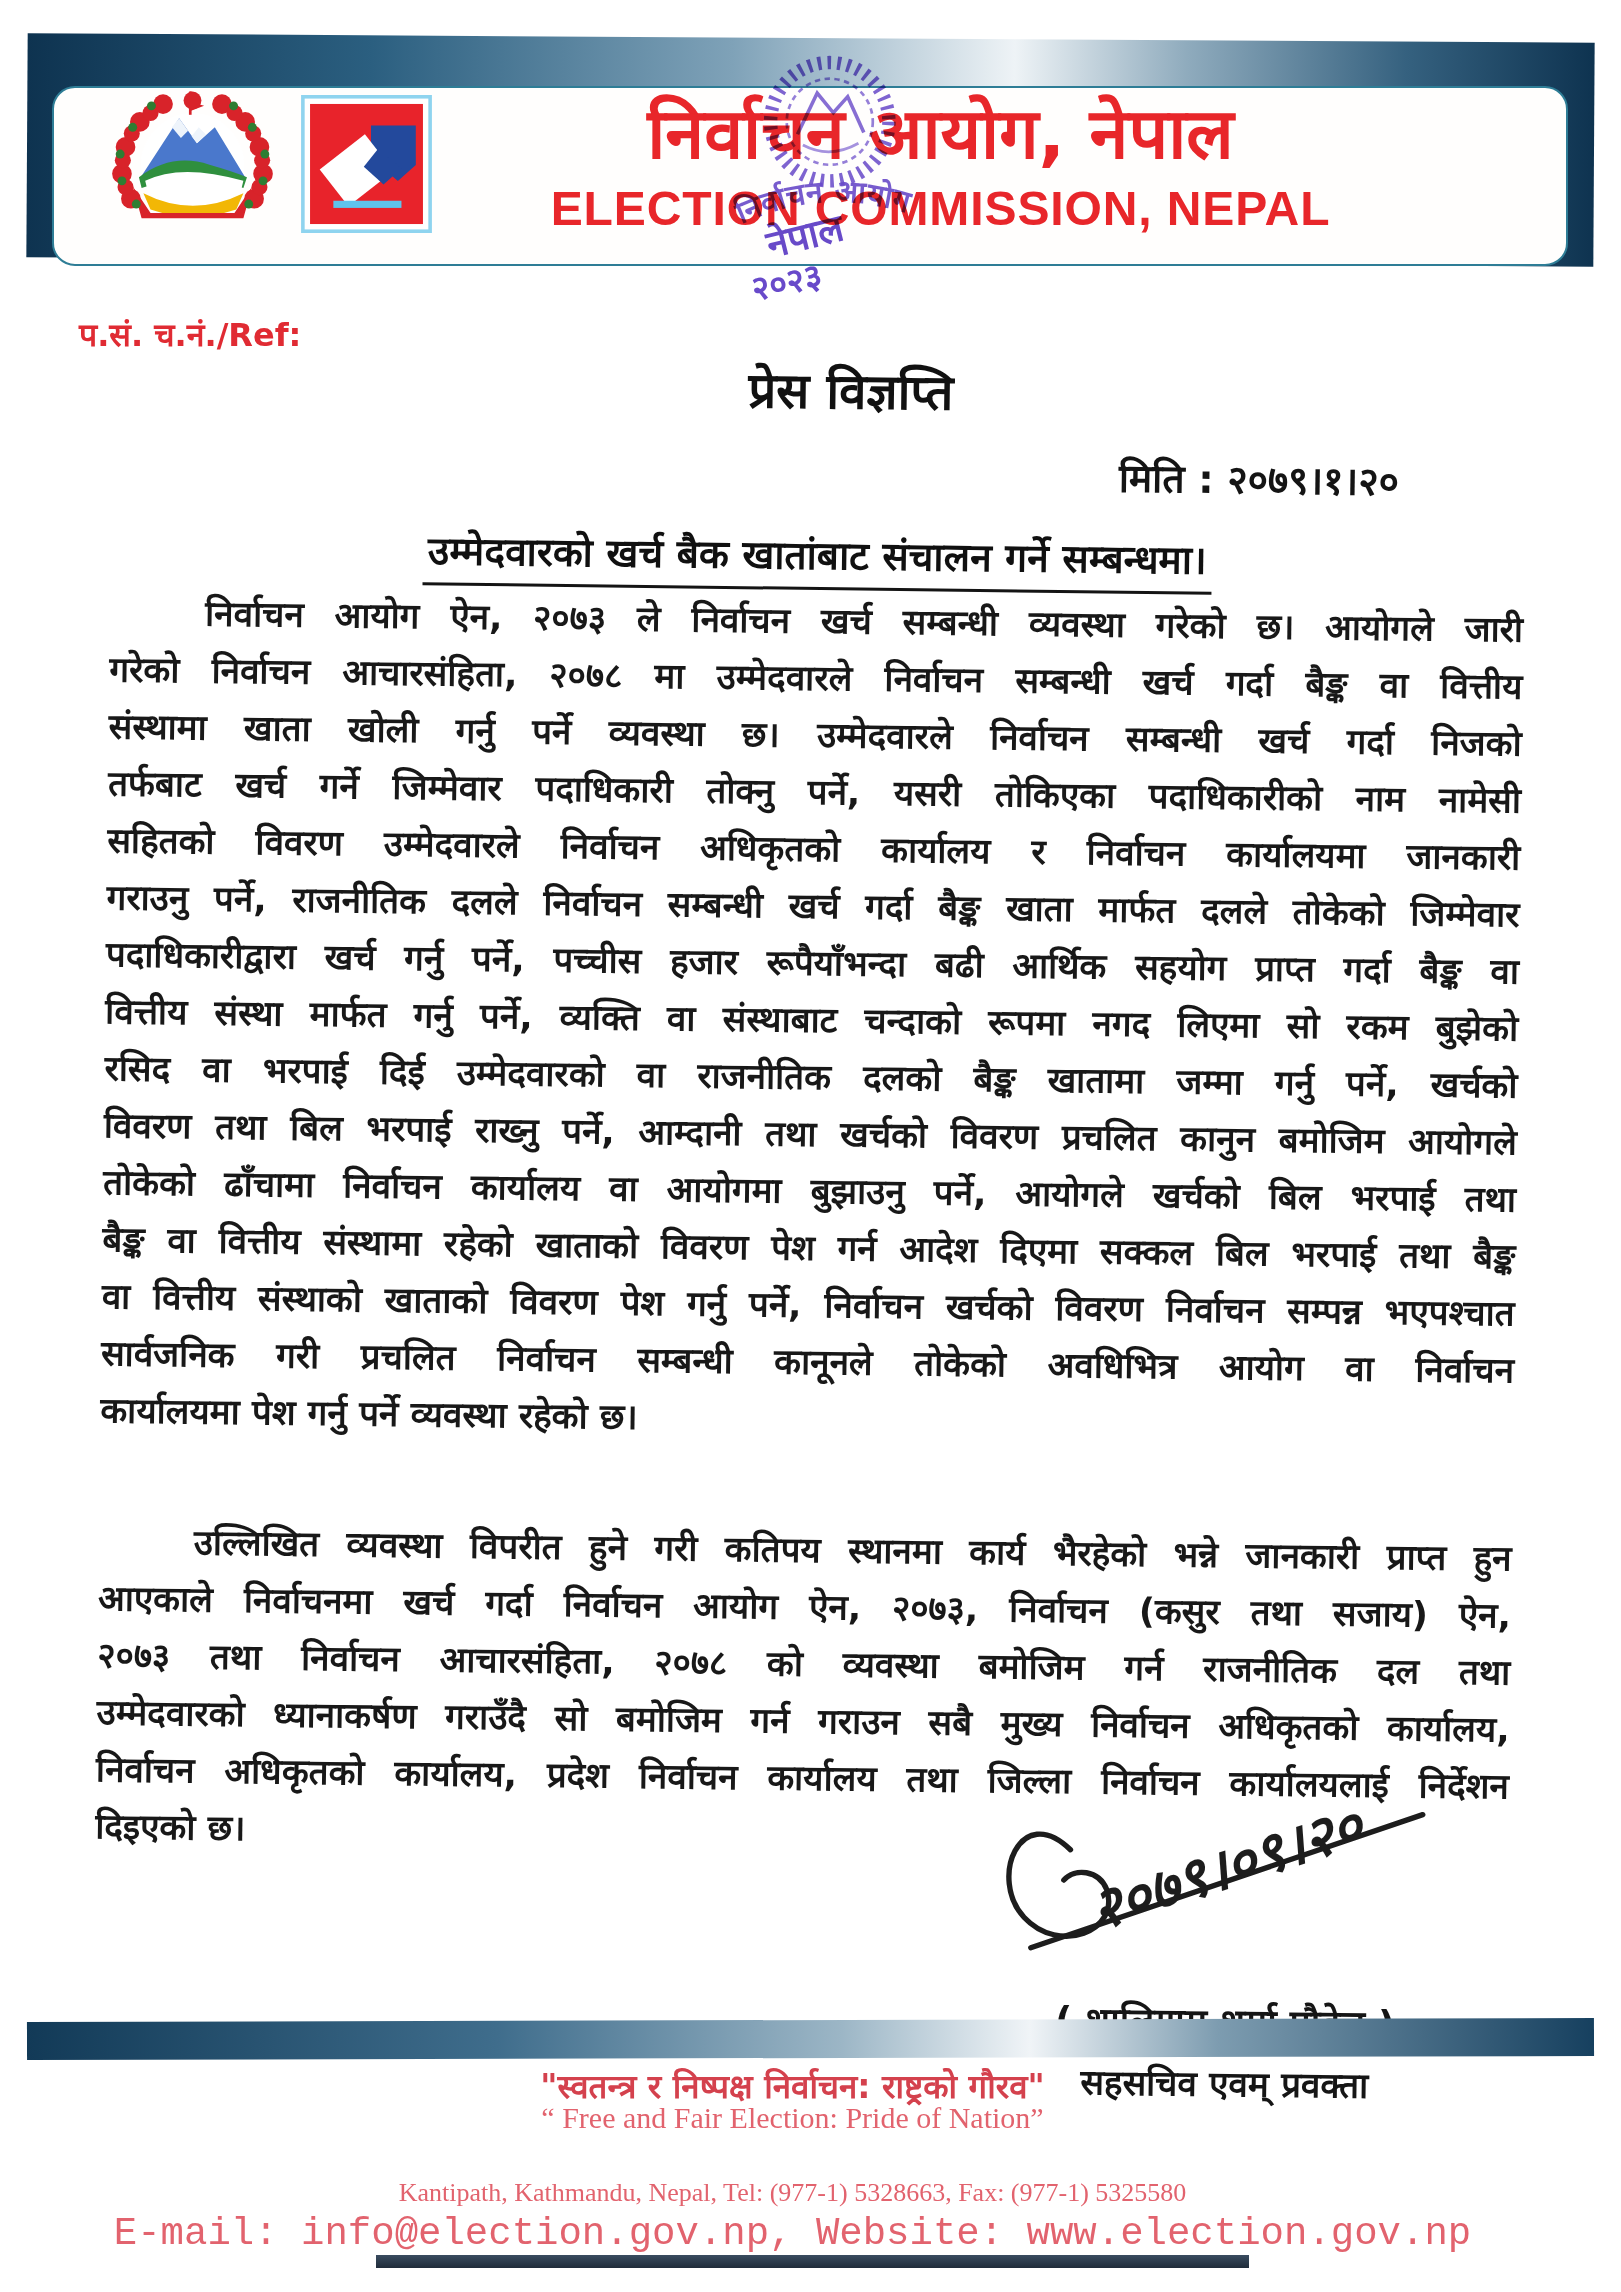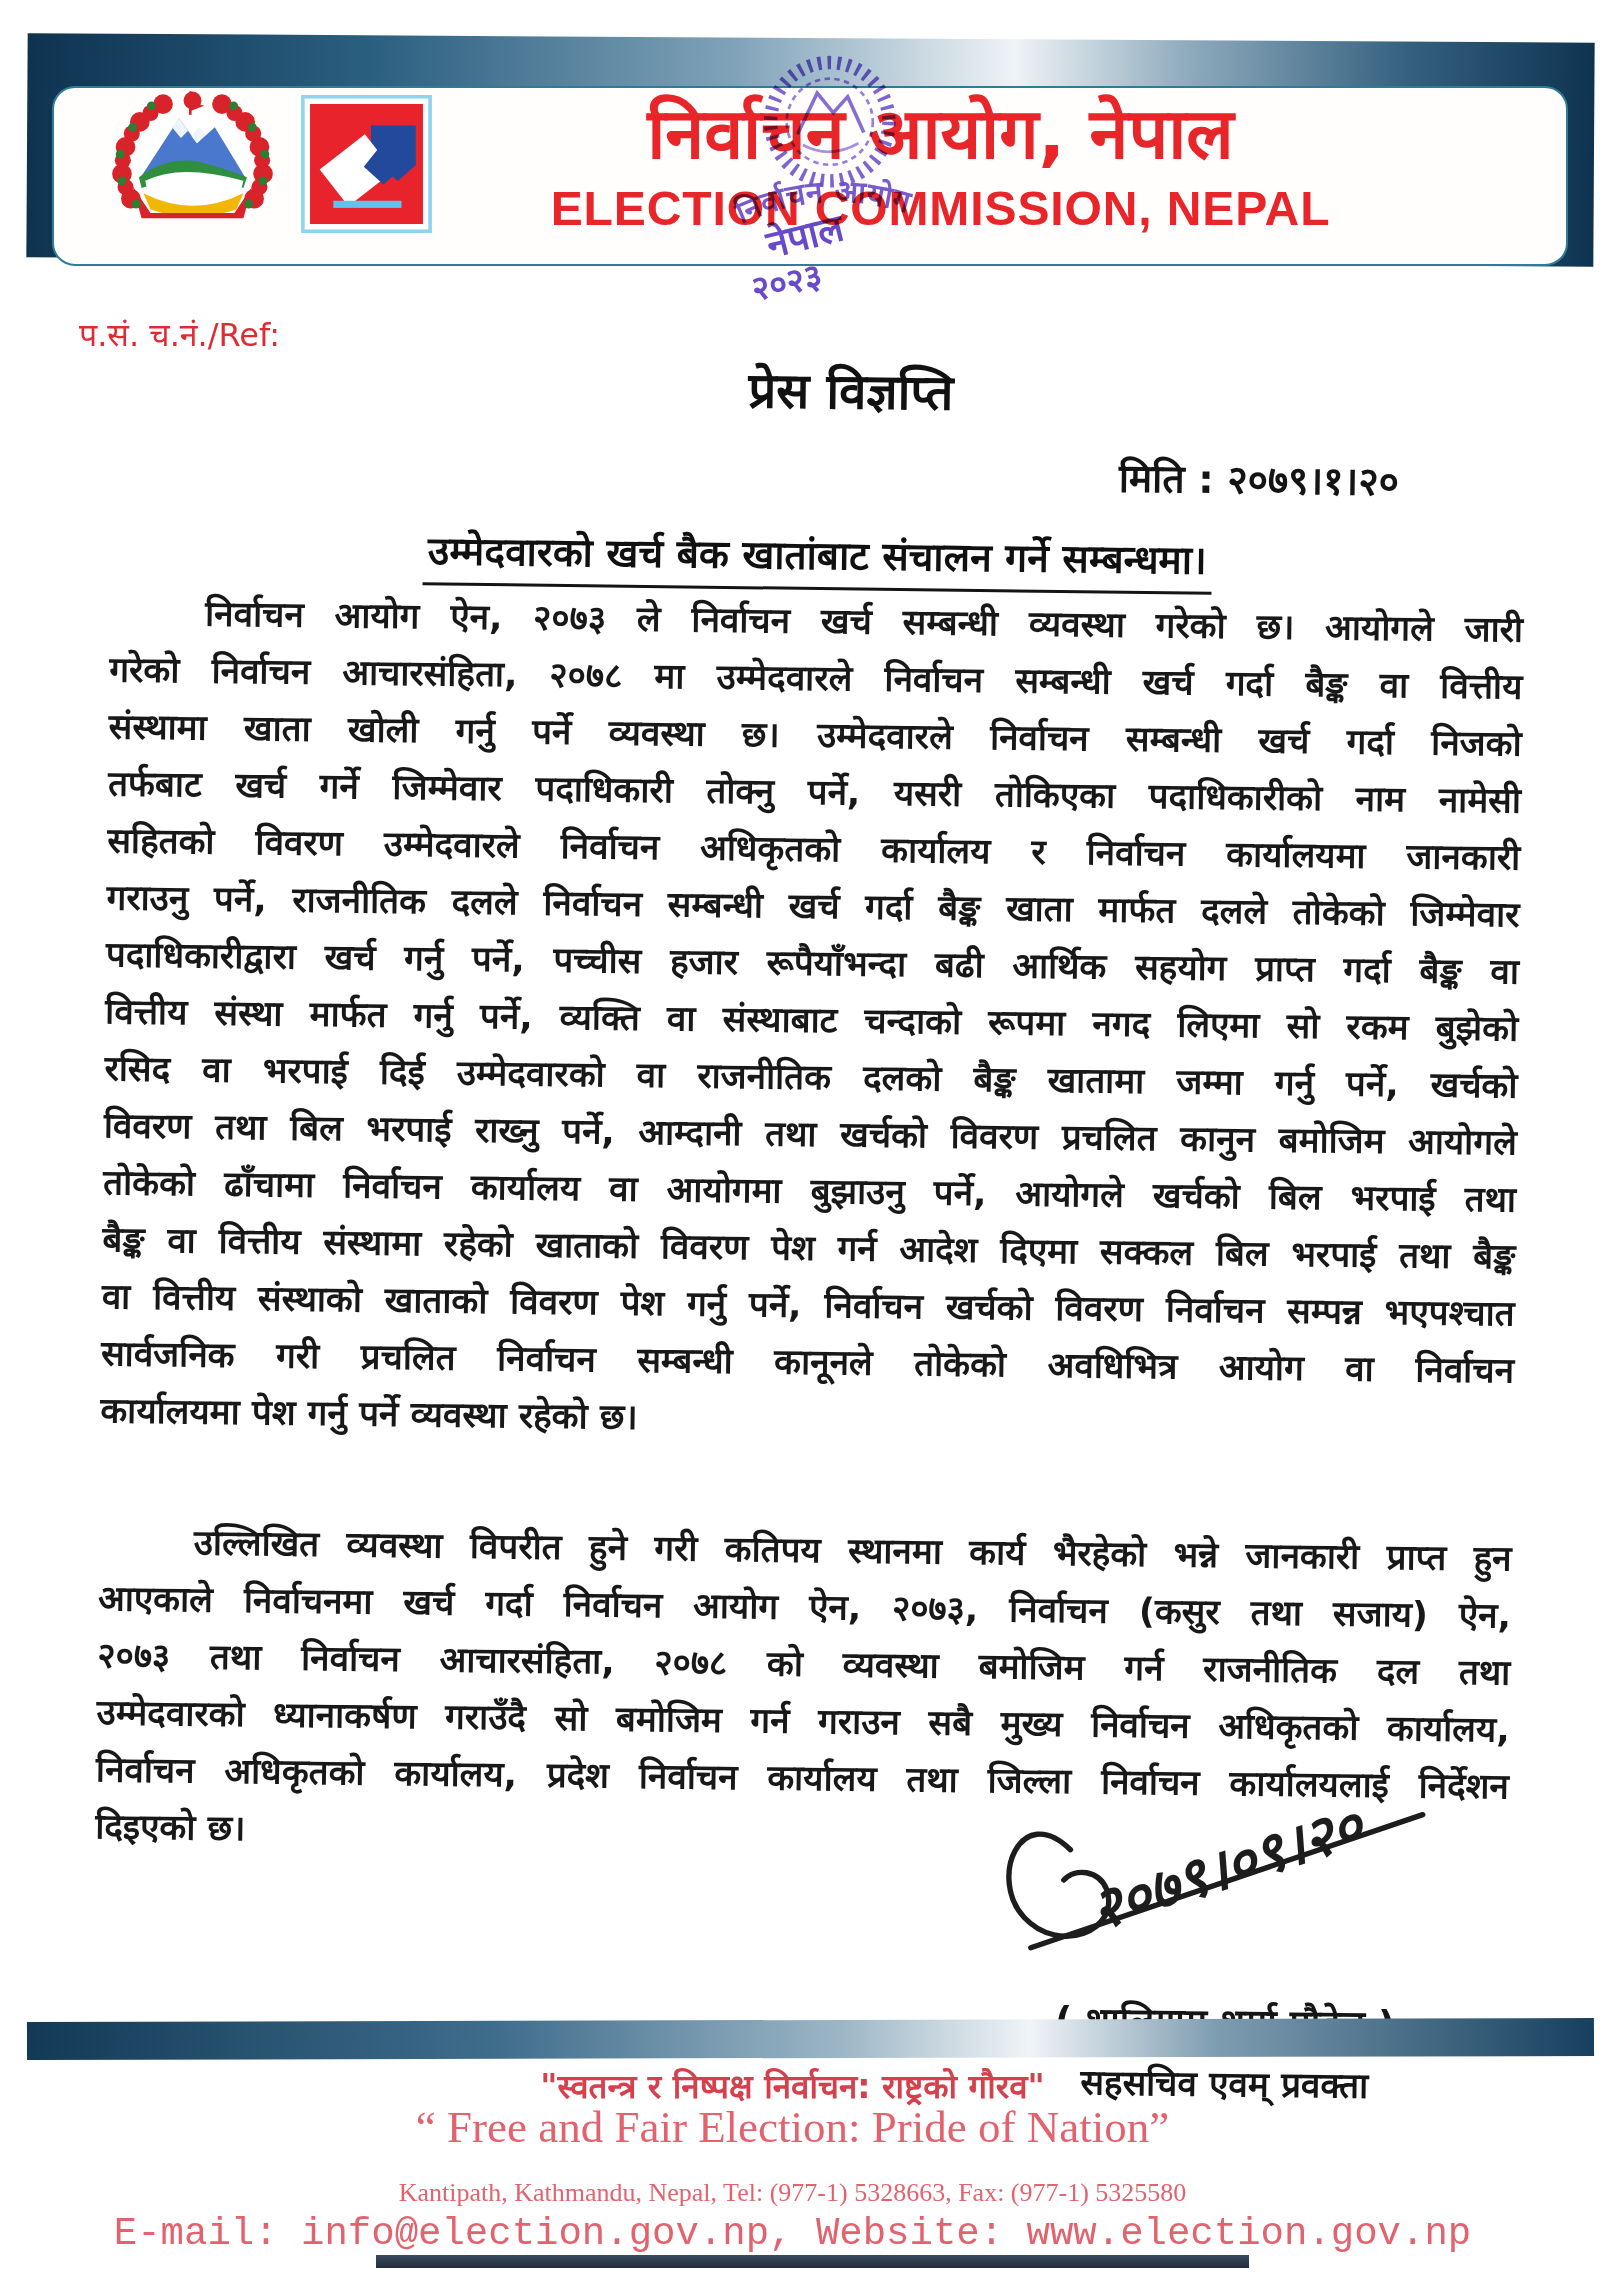--- a/index.html
+++ b/index.html
@@ -13,21 +13,21 @@
   .hdr-box{position:absolute;left:52px;top:86px;width:1512px;height:176px;background:#fffefd;
            border:2.7px solid #2e7d96;border-radius:23px;}
   .svg-abs{position:absolute;}
   .np-title{position:absolute;left:466px;top:93px;width:949px;text-align:center;
             color:#e8262a;font-weight:700;font-size:70px;line-height:82px;white-space:nowrap;}
   .en-title{position:absolute;left:466px;top:179px;width:949px;text-align:center;
             color:#e8262a;font-weight:800;font-size:49px;line-height:59px;letter-spacing:0.9px;
             font-family:"Liberation Sans",sans-serif;white-space:nowrap;transform:scaleX(.98);}
   .stamp{position:absolute;left:724px;top:41px;width:242px;height:278px;mix-blend-mode:multiply;opacity:.92;}
 
-  .ref{position:absolute;left:79px;top:312px;color:#e02b33;font-size:32px;font-weight:400;}
+  .ref{position:absolute;left:79px;top:312px;color:#e02b33;font-size:32px;font-weight:700;}
 
   
   .skew{position:absolute;left:0;top:0;width:1621px;height:2293px;transform:rotate(.7deg);transform-origin:811px 1119px;}
   .press-title{position:absolute;left:0;top:356px;width:1684px;text-align:center;
                font-size:49px;font-weight:700;color:#111;}
   .date-line{position:absolute;left:1111px;top:446px;font-size:39px;font-weight:600;color:#141414;white-space:nowrap;}
   .subject-wrap{position:absolute;left:0;top:527px;width:1621px;text-align:center;}
   .subject{display:inline-block;font-size:39px;font-weight:700;color:#101010;
            border-bottom:3.6px solid #141414;padding:0 5.4px 7.2px 5.4px;}
   .para{position:absolute;left:104px;width:1413px;font-size:35px;font-weight:600;color:#181818;}
@@ -42,21 +42,21 @@
             font-size:37px;font-weight:700;color:#151515;white-space:nowrap;}
   .sig-post{position:absolute;left:1012px;top:2054px;width:448px;text-align:center;
             font-size:35px;font-weight:600;color:#151515;white-space:nowrap;}
 
   
   .f-band{position:absolute;left:27px;top:2020px;width:1567px;height:38px;
           background:linear-gradient(90deg,#123a57 0%,#3f6d8c 30%,#9cb6c6 52%,#f0f4f7 64%,#7d9cb0 76%,#16405f 100%);
           transform:rotate(-.15deg);}
   .f-line{position:absolute;left:0;width:1585px;text-align:center;white-space:nowrap;}
   .f-np1{top:2063px;font-size:33px;font-weight:700;color:#d4414d;}
-  .f-en1{top:2101px;font-size:45px;color:#e2636e;font-family:"Liberation Serif",serif;}
+  .f-en1{top:2101px;font-size:30px;color:#e2636e;font-family:"Liberation Serif",serif;}
   .f-np2{top:2142px;font-size:31px;font-weight:700;color:#d4414d;}
   .f-en2{top:2178px;font-size:26px;color:#e2636e;font-family:"Liberation Serif",serif;}
   .f-en3{top:2212px;font-size:39px;color:#e2636e;font-family:Liberation Mono, monospace;text-align:center;}
   .bottom-bar{position:absolute;left:376px;top:2255px;width:873px;height:12.5px;
               background:linear-gradient(180deg,#3a4c60,#1f2c3a);}
 </style>
 </head>
 <body>
 
 <div id="page">

